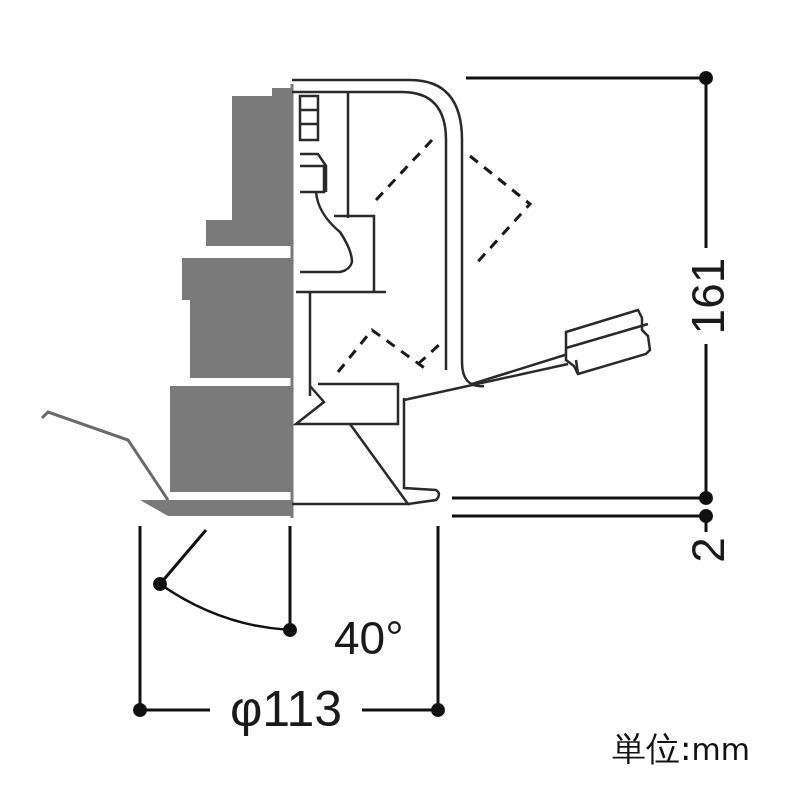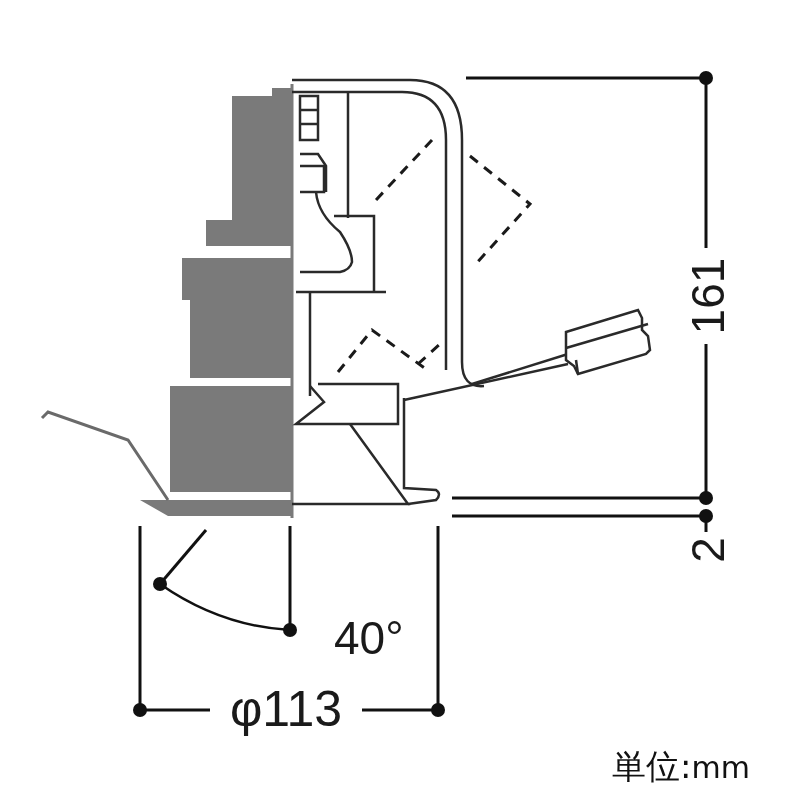--- a/index.html
+++ b/index.html
@@ -1,19 +1,19 @@
 <!DOCTYPE html>
 <html><head>
   <meta charset="utf-8">
   <style>
     html, body { margin: 0; padding: 0; background: #ffffff; }
     body { width: 800px; height: 800px; overflow: hidden; position: relative; font-family: "Liberation Sans", sans-serif; }
     #canvas { position: absolute; left: 0; top: 0; width: 800px; height: 800px; }
     .dim-text { font-family: "Liberation Sans", sans-serif; fill: #1a1a1a; }
-    .unit-label { position: absolute; left: 612px; top: 726px; font-size: 34px; color: #111; font-family: "DejaVu Sans", sans-serif; letter-spacing: 0px; margin-top: 18px; }
+    .unit-label { position: absolute; left: 612px; top: 726px; font-size: 34px; color: #111; font-family: "DejaVu Sans", sans-serif; letter-spacing: 0px; }
     .unit-label .mm { font-size: 30px; }
   </style>
 </head>
 <body>
 
 <svg id="canvas" viewBox="0 0 800 800" xmlns="http://www.w3.org/2000/svg">
 
   <g fill="#7a7a7a" stroke="none">
 
     <path d="M232,96 L272,96 L272,88 L292,88 L292,220 L232,220 Z"></path>

